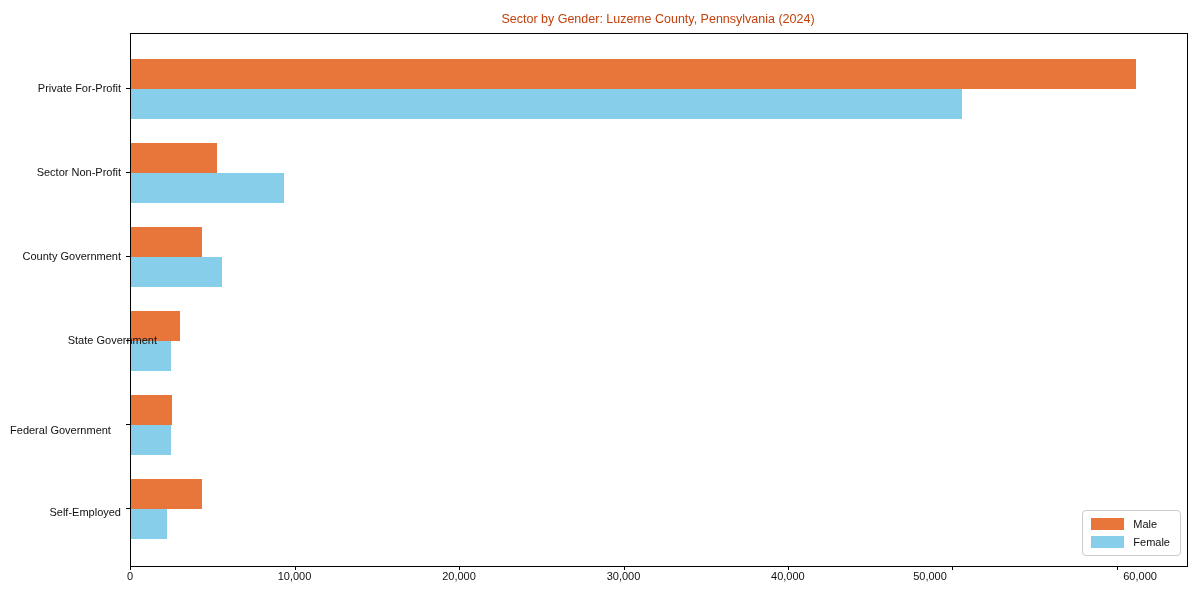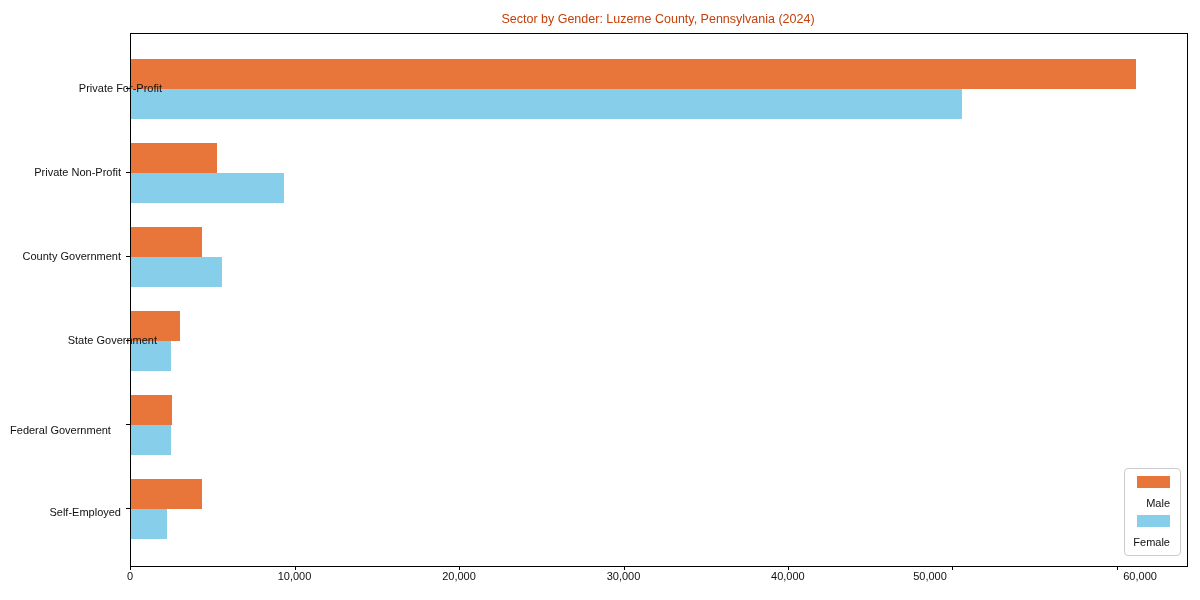--- a/index.html
+++ b/index.html
@@ -75,23 +75,22 @@
     border: 1px solid #cccccc;
     border-radius: 4px;
     background: #ffffff;
     padding: 7px 10px 7px 8px;
     display: flex;
     flex-direction: column;
     gap: 6px;
   }
   .legend-row {
     display: flex;
-    align-items: flex-end;
+    align-items: flex-start;
     gap: 9px;
-    flex-direction: column;
   }
   .legend-swatch {
     width: 33px;
     height: 12px;
     display: inline-block;
   }
   .legend-label {
     font-size: 11px;
     color: #111111;
     white-space: nowrap;
@@ -120,23 +119,23 @@
       <div class="bar" style="left: 0px; top: 193px; width: 70.7px; height: 30px; background: rgb(232, 118, 59);"></div>
       <div class="bar" style="left: 0px; top: 223px; width: 90.5px; height: 30px; background: rgb(135, 206, 235);"></div>
       <div class="bar" style="left: 0px; top: 277px; width: 49.3px; height: 30px; background: rgb(232, 118, 59);"></div>
       <div class="bar" style="left: 0px; top: 307px; width: 39.5px; height: 30px; background: rgb(135, 206, 235);"></div>
       <div class="bar" style="left: 0px; top: 361px; width: 41.1px; height: 30px; background: rgb(232, 118, 59);"></div>
       <div class="bar" style="left: 0px; top: 391px; width: 39.5px; height: 30px; background: rgb(135, 206, 235);"></div>
       <div class="bar" style="left: 0px; top: 445px; width: 70.7px; height: 30px; background: rgb(232, 118, 59);"></div>
       <div class="bar" style="left: 0px; top: 475px; width: 36.2px; height: 30px; background: rgb(135, 206, 235);"></div>
     </div>
 <div class="ytick-mark" style="top: 88px;"></div>
-    <div class="ytick-label" style="top: 80px; padding-left: 41px;">Private For-Profit</div>
+    <div class="ytick-label" style="top: 80px;">Private For-Profit</div>
     <div class="ytick-mark" style="top: 172px;"></div>
-    <div class="ytick-label" style="top: 164px;">Private Non-Profit</div>
+    <div class="ytick-label" style="top: 164px;">Sector Non-Profit</div>
     <div class="ytick-mark" style="top: 256px;"></div>
     <div class="ytick-label" style="top: 248px;">County Government</div>
     <div class="ytick-mark" style="top: 340px;"></div>
     <div class="ytick-label" style="top: 332px; padding-left: 36px;">State Government</div>
     <div class="ytick-mark" style="top: 424px;"></div>
     <div class="ytick-label" style="top: 422px; text-align: center;">Federal Government</div>
     <div class="ytick-mark" style="top: 508px;"></div>
     <div class="ytick-label" style="top: 504px;">Self-Employed</div>
     <div class="xtick-mark" style="left: 130px;"></div>
     <div class="xtick-label" style="left: 90px;">0</div>

